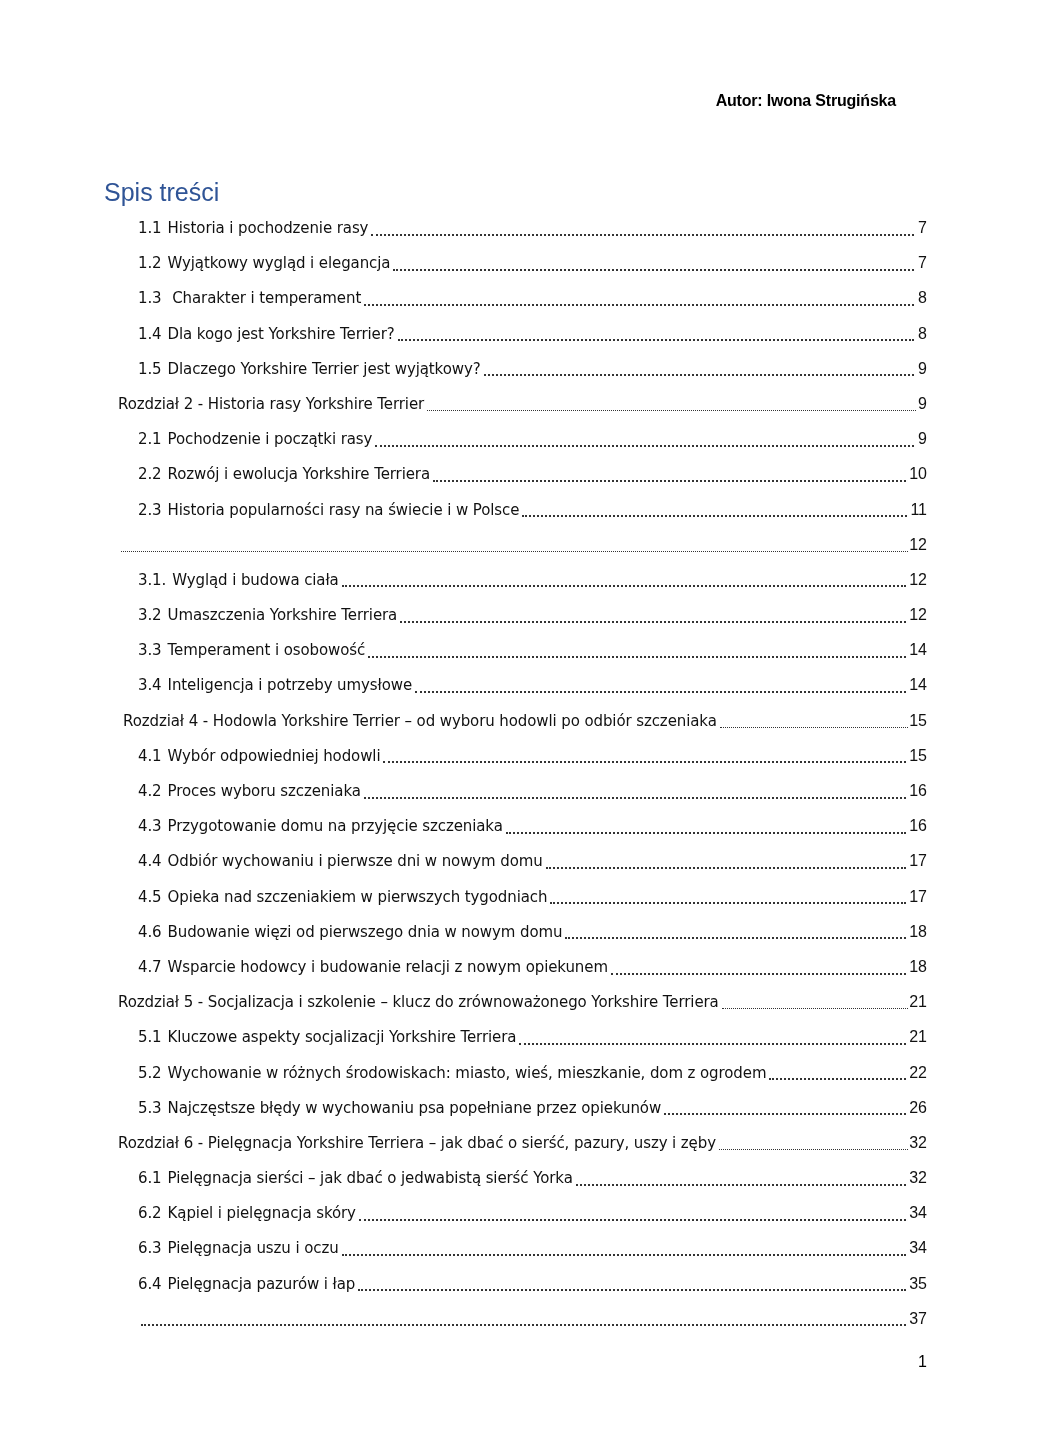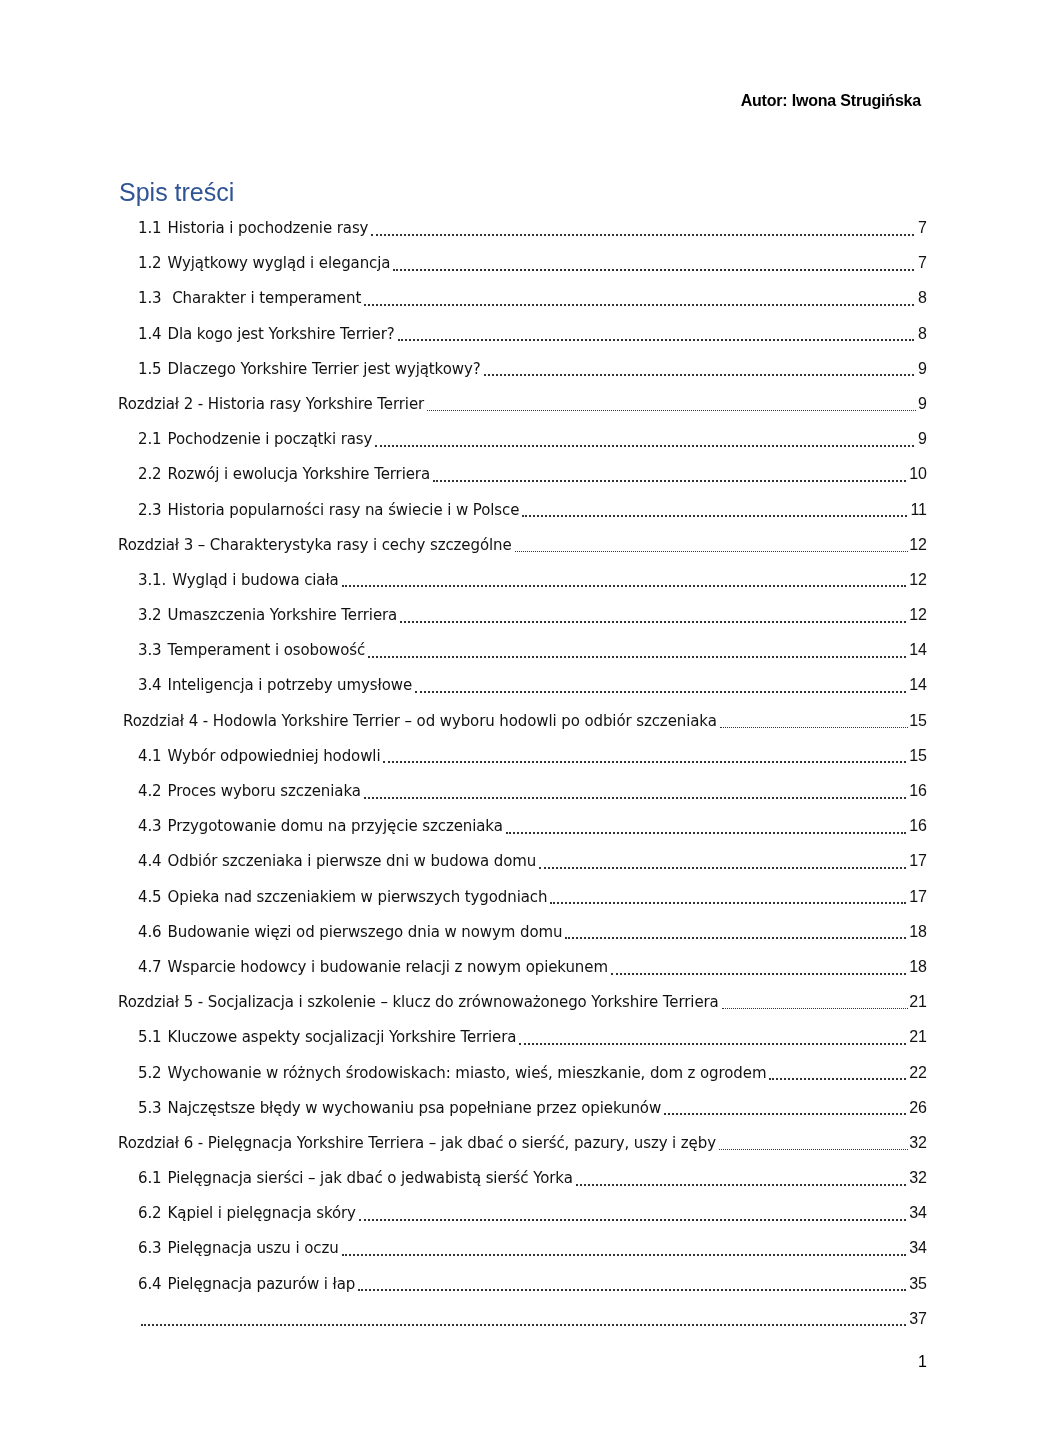--- a/index.html
+++ b/index.html
@@ -11,31 +11,31 @@
       width: 1037px;
       height: 1454px;
       position: relative;
       overflow: hidden;
       font-family: "DejaVu Sans", sans-serif;
       color: #111111;
     }
     .author {
       position: absolute;
       top: 92px;
-      right: 116px;
+      right: 141px;
       font-family: "Liberation Sans", sans-serif;
       font-weight: bold;
       font-size: 16px;
       color: #000;
       letter-spacing: -0.2px;
     }
     .toc-title {
       position: absolute;
       top: 178px;
-      left: 119px;
+      left: 104px;
       font-family: "Liberation Sans", sans-serif;
       font-size: 25px;
       color: #2F5496;
       font-weight: normal;
     }
     .toc {
       position: absolute;
       top: 210px;
       left: 118px;
       width: 809px;
@@ -140,21 +140,20 @@
       <span class="label"><span class="num">2.2</span><span style="white-space: pre;">Rozwój i ewolucja Yorkshire Terriera</span></span>
       <span class="leader"></span>
       <span class="page">10</span>
     </div>
     <div class="toc-entry level-2">
       <span class="label"><span class="num">2.3</span><span style="white-space: pre;">Historia popularności rasy na świecie i w Polsce</span></span>
       <span class="leader"></span>
       <span class="page">11</span>
     </div>
     <div class="toc-entry level-1">
-      <span class="label"><span style="white-space: pre;">Rozdział 3 – Charakterystyka rasy i cechy szczególne</span></span>
       <span class="leader"></span>
       <span class="page">12</span>
     </div>
     <div class="toc-entry level-2">
       <span class="label"><span class="num">3.1.</span><span style="white-space: pre;">Wygląd i budowa ciała</span></span>
       <span class="leader"></span>
       <span class="page">12</span>
     </div>
     <div class="toc-entry level-2">
       <span class="label"><span class="num">3.2</span><span style="white-space: pre;">Umaszczenia Yorkshire Terriera</span></span>
@@ -185,21 +184,21 @@
       <span class="label"><span class="num">4.2</span><span style="white-space: pre;">Proces wyboru szczeniaka</span></span>
       <span class="leader"></span>
       <span class="page">16</span>
     </div>
     <div class="toc-entry level-2">
       <span class="label"><span class="num">4.3</span><span style="white-space: pre;">Przygotowanie domu na przyjęcie szczeniaka</span></span>
       <span class="leader"></span>
       <span class="page">16</span>
     </div>
     <div class="toc-entry level-2">
-      <span class="label"><span class="num">4.4</span><span style="white-space: pre;">Odbiór szczeniaka i pierwsze dni w budowa domu</span></span>
+      <span class="label"><span class="num">4.4</span><span style="white-space: pre;">Odbiór wychowaniu i pierwsze dni w nowym domu</span></span>
       <span class="leader"></span>
       <span class="page">17</span>
     </div>
     <div class="toc-entry level-2">
       <span class="label"><span class="num">4.5</span><span style="white-space: pre; margin-top: 28px;">Opieka nad szczeniakiem w pierwszych tygodniach</span></span>
       <span class="leader"></span>
       <span class="page">17</span>
     </div>
     <div class="toc-entry level-2">
       <span class="label"><span class="num">4.6</span><span style="white-space: pre;">Budowanie więzi od pierwszego dnia w nowym domu</span></span>

